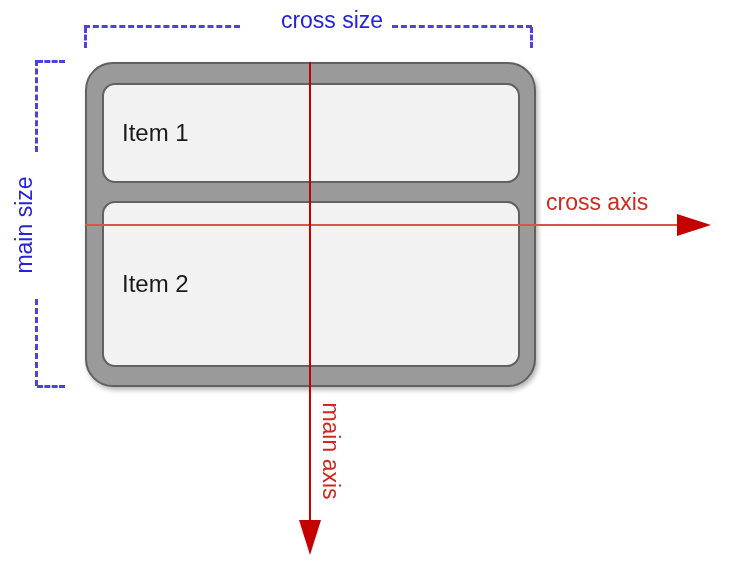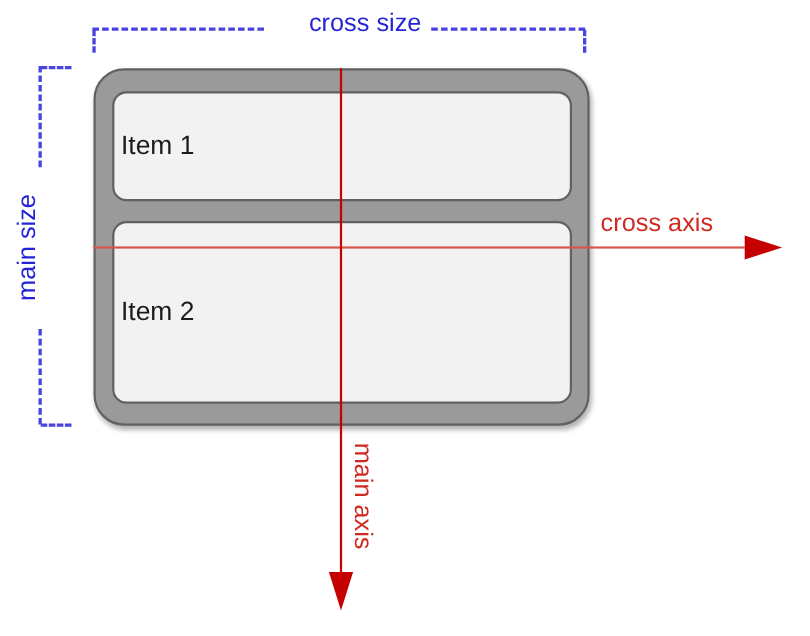--- a/index.html
+++ b/index.html
@@ -30,21 +30,21 @@
   .flex-item {
     position: absolute;
     left: 15px;
     width: 418px;
     box-sizing: border-box;
     background: var(--item-fill, #f2f2f2);
     border: 2px solid var(--container-stroke, #616161);
     border-radius: 13px;
     display: flex;
     align-items: center;
-    padding-left: 6px;
+    padding-left: 18px;
     font-size: 24px;
     color: #1a1a1a;
   }
   .item-1 { top: 19px;  height: 100px; }
   .item-2 { top: 137px; height: 166px; text-align: center; }
 
   
   .dash-h { position: absolute; height: 0; border-top: 3px dashed var(--blue-dash, #4a43e0); }
   .dash-v { position: absolute; width: 0;  border-left: 3px dashed var(--blue-dash, #4a43e0); }
 

